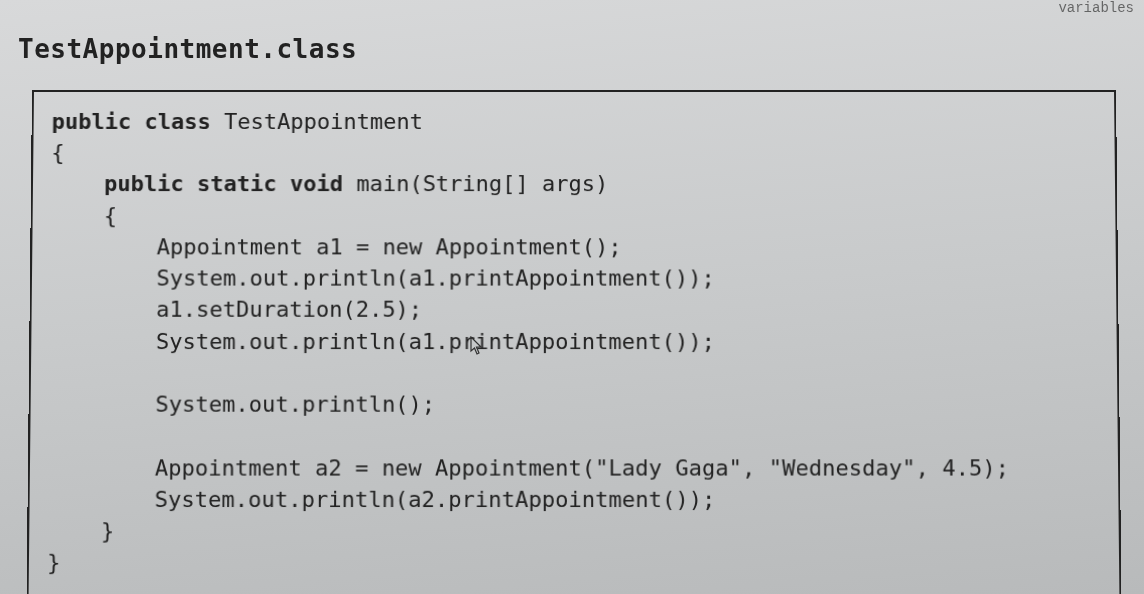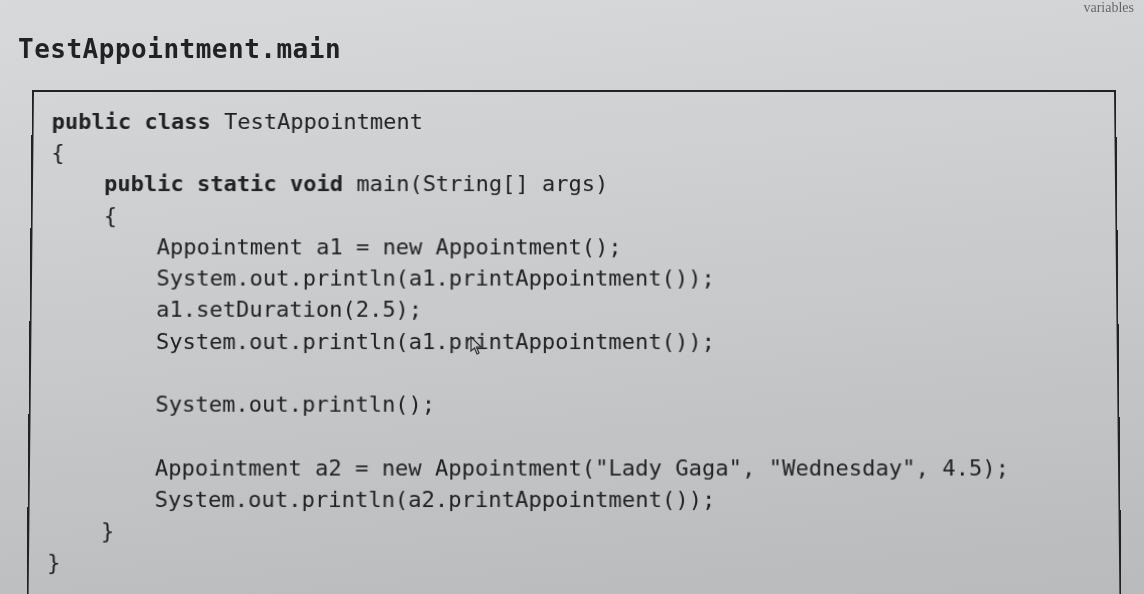--- a/index.html
+++ b/index.html
@@ -9,21 +9,21 @@
     height: 594px;
     background: linear-gradient(175deg, #d8d9da 0%, #c8cacb 50%, #b8babb 100%);
     font-family: "Consolas", "Menlo", "Monaco", monospace;
     overflow: hidden;
     position: relative;
   }
   .topright {
     position: absolute;
     top: 0;
     right: 10px;
-    font-family: Liberation Serif, serif;
+    font-family: Liberation Mono, monospace;
     font-size: 14px;
     color: #1a1a1a;
     opacity: 0.6;
   }
   .filename {
     position: absolute;
     top: 34px;
     left: 18px;
     font-size: 26px;
     font-weight: bold;
@@ -58,21 +58,21 @@
     width: 14px;
     height: 20px;
     pointer-events: none;
   }
 </style>
 </head>
 <body>
 
 <div class="topright">variables</div>
 
-<div class="filename">TestAppointment.main</div>
+<div class="filename">TestAppointment.class</div>
 
 <div class="codebox">
 <pre class="code"><span class="kw">public class</span><span> TestAppointment</span>
 <span>{</span>
 <span class="kw">    public static void</span><span> main(String[] args)</span>
 <span>    {</span>
 <span>        Appointment a1 = new Appointment();</span>
 <span>        System.out.println(a1.printAppointment());</span>
 <span>        a1.setDuration(2.5);</span>
 <span>        System.out.println(a1.printAppointment());</span>

